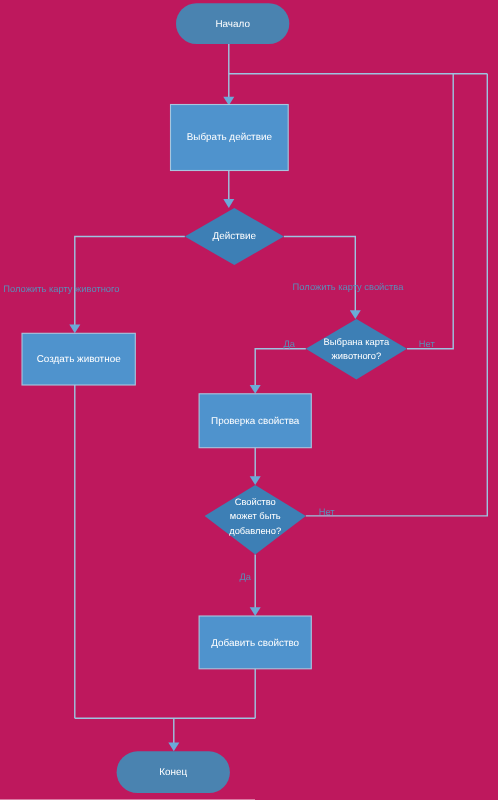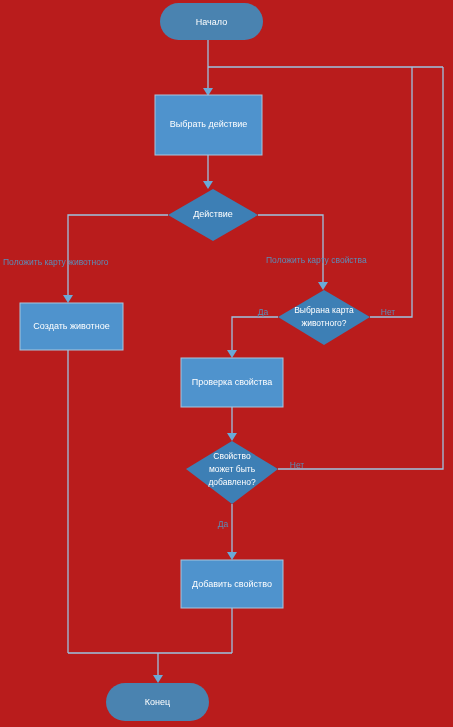--- a/index.html
+++ b/index.html
@@ -10,21 +10,21 @@
   body {
     width: 453px;
     height: 727px;
     font-family: "Liberation Sans", sans-serif;
     overflow: hidden;
   }
   #flowchart-root {
     position: relative;
     width: 453px;
     height: 727px;
-    background: #b91c1c;
+    background: #be185d;
   }
   svg#flow-svg {
     display: block;
     width: 453px;
     height: 727px;
   }
   .node-label {
     font-family: "Liberation Sans", sans-serif;
     font-size: 9px;
     fill: #ffffff;

